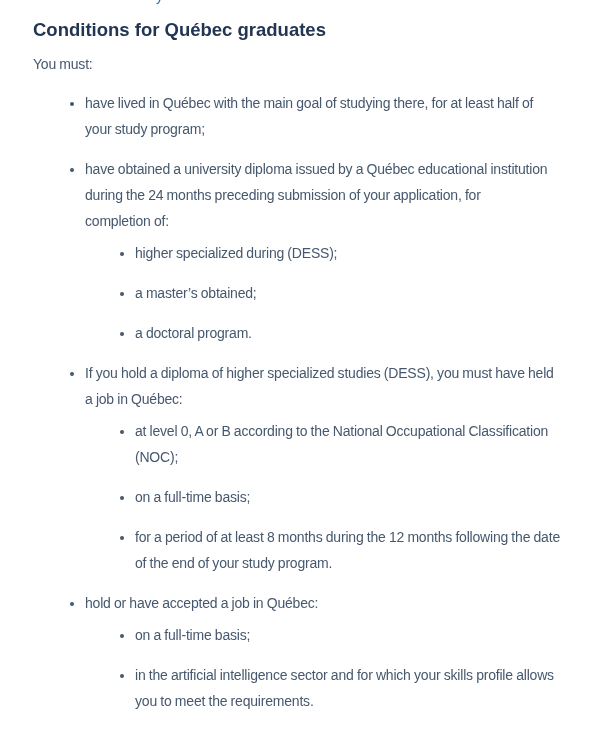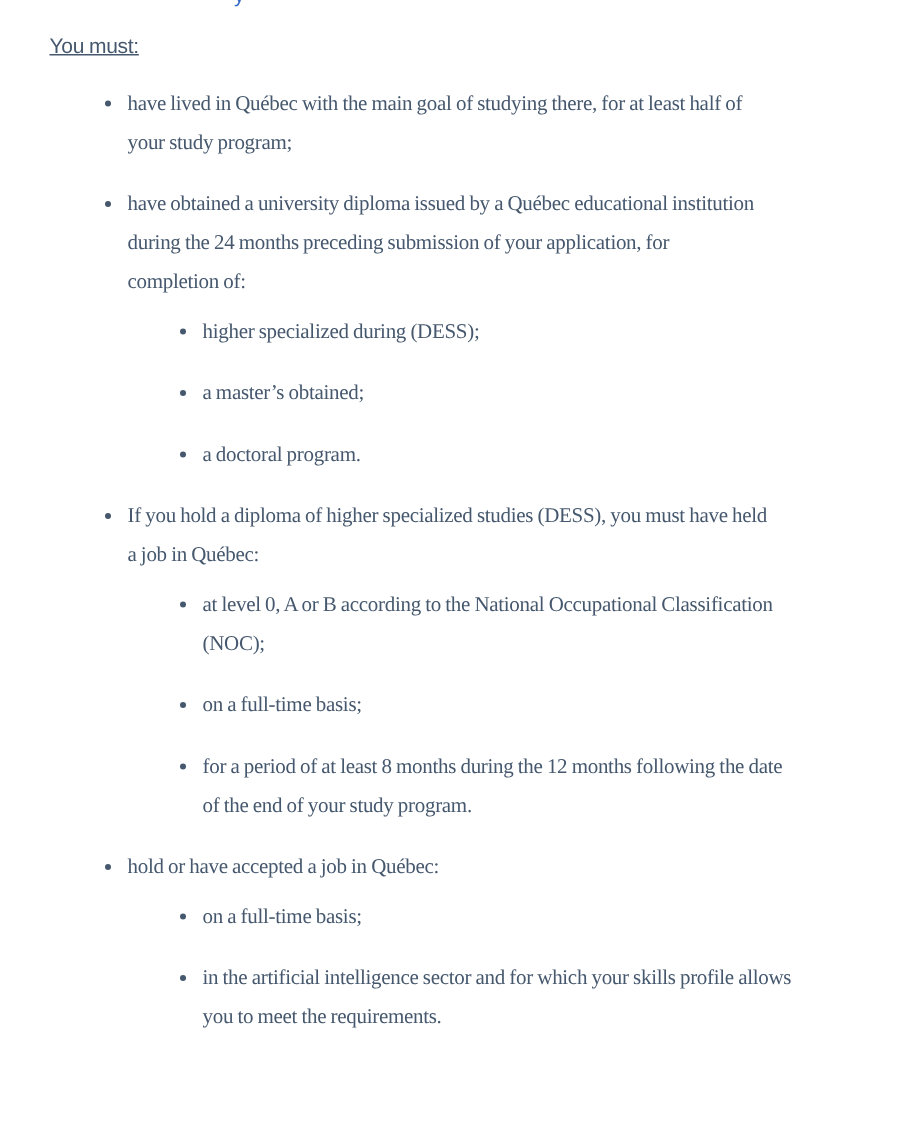--- a/index.html
+++ b/index.html
@@ -36,30 +36,28 @@
   p.body-text, li.cond {
     font-size: 14px;
     line-height: 26px;
     letter-spacing: -0.2px;
     word-spacing: -0.4px;
     color: #46586e;
     white-space: pre;
   }
   p.body-text {
     margin: 0 0 13px 0;
-    text-decoration: underline;
   }
   p.note {
     margin: 13px 0 0 0;
   }
   ul.cond-list {
     list-style: disc;
     margin: 0;
     padding: 0 0 0 52px;
-    font-family: Liberation Serif, serif;
   }
   ul.cond-list ul.cond-list {
     margin: 6px 0 0 0;
     padding-left: 50px;
   }
   li.cond { 
     padding-left: 0;
   }
   li.cond::marker {
     color: #46586e;
@@ -73,20 +71,21 @@
     color: #2b3e55;
   }
 </style>
 </head>
 <body>
 
 <a href="#" class="link-fragment">y</a>
 
 <div class="content">
 
+  <h2 class="section-heading">Conditions for Québec graduates</h2>
 
   <p class="body-text">You must:</p>
 
   <ul class="cond-list" id="conditions-list">
       <li class="cond">have lived in Québec with the main goal of studying there, for at least half of
 your study program;</li>
       <li class="cond">have obtained a university diploma issued by a Québec educational institution
 during the 24 months preceding submission of your application, for
 completion of:<ul class="cond-list"><li class="cond">higher specialized during (DESS);</li><li class="cond">a master’s obtained;</li><li class="cond">a doctoral program.</li></ul></li>
       <li class="cond">If you hold a diploma of higher specialized studies (DESS), you must have held

